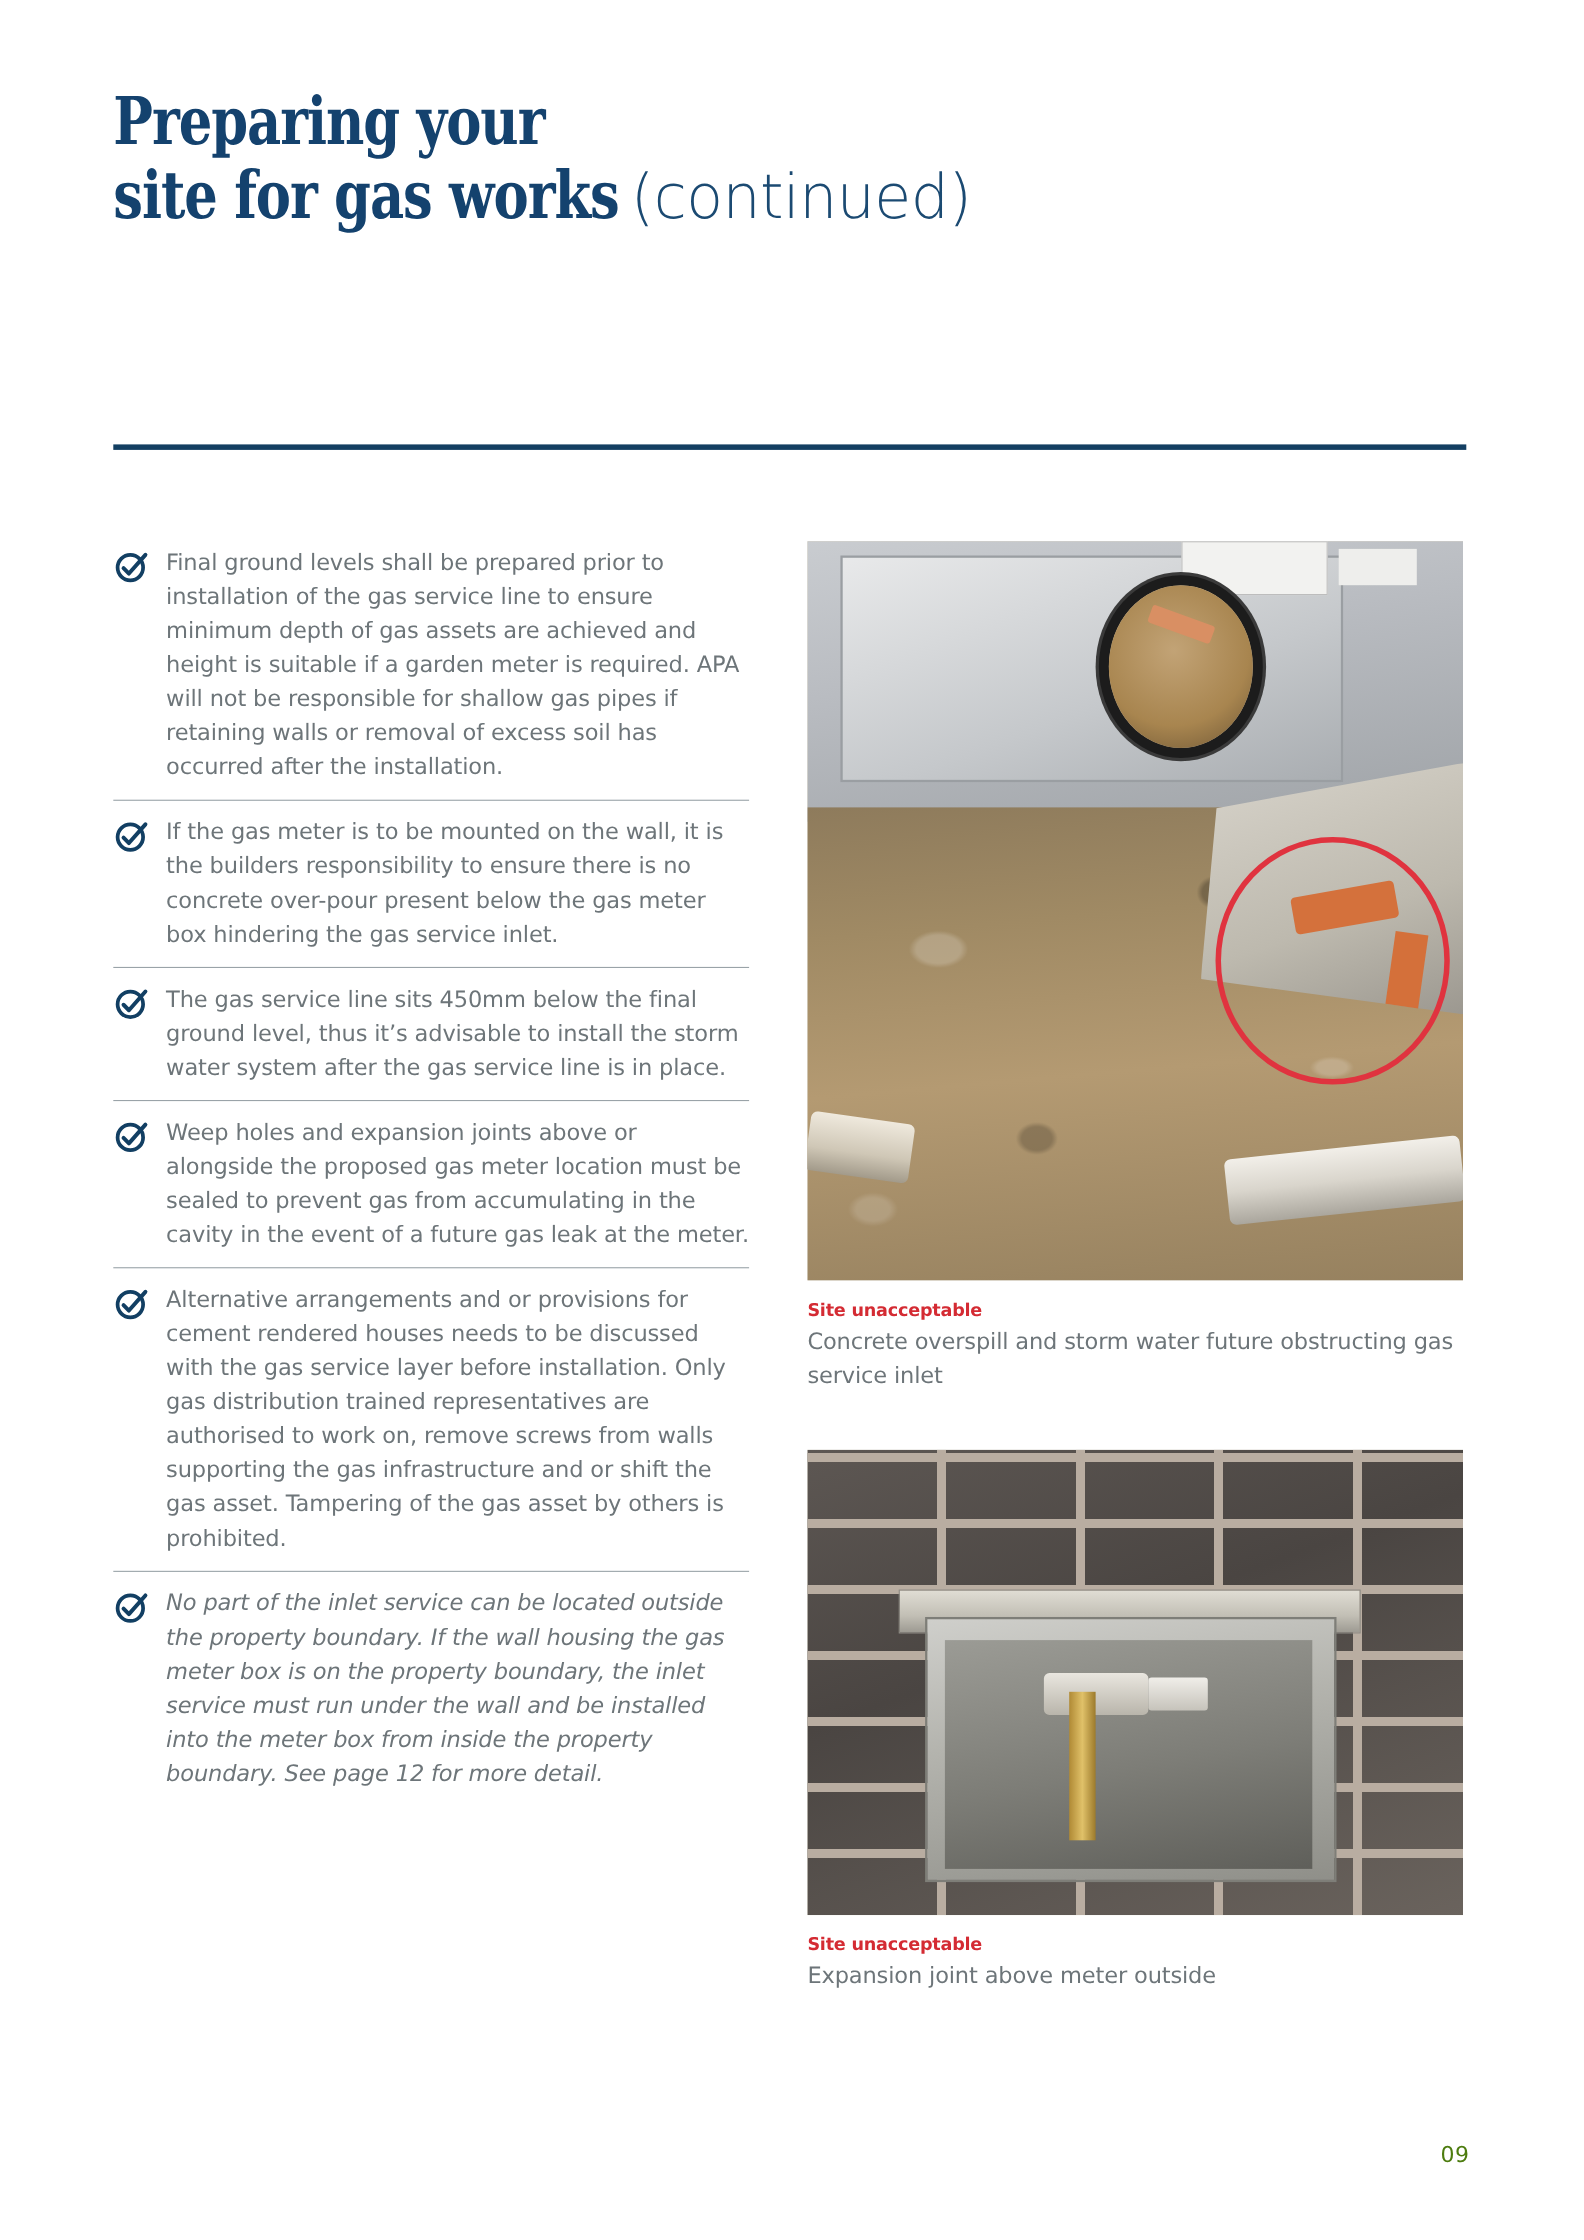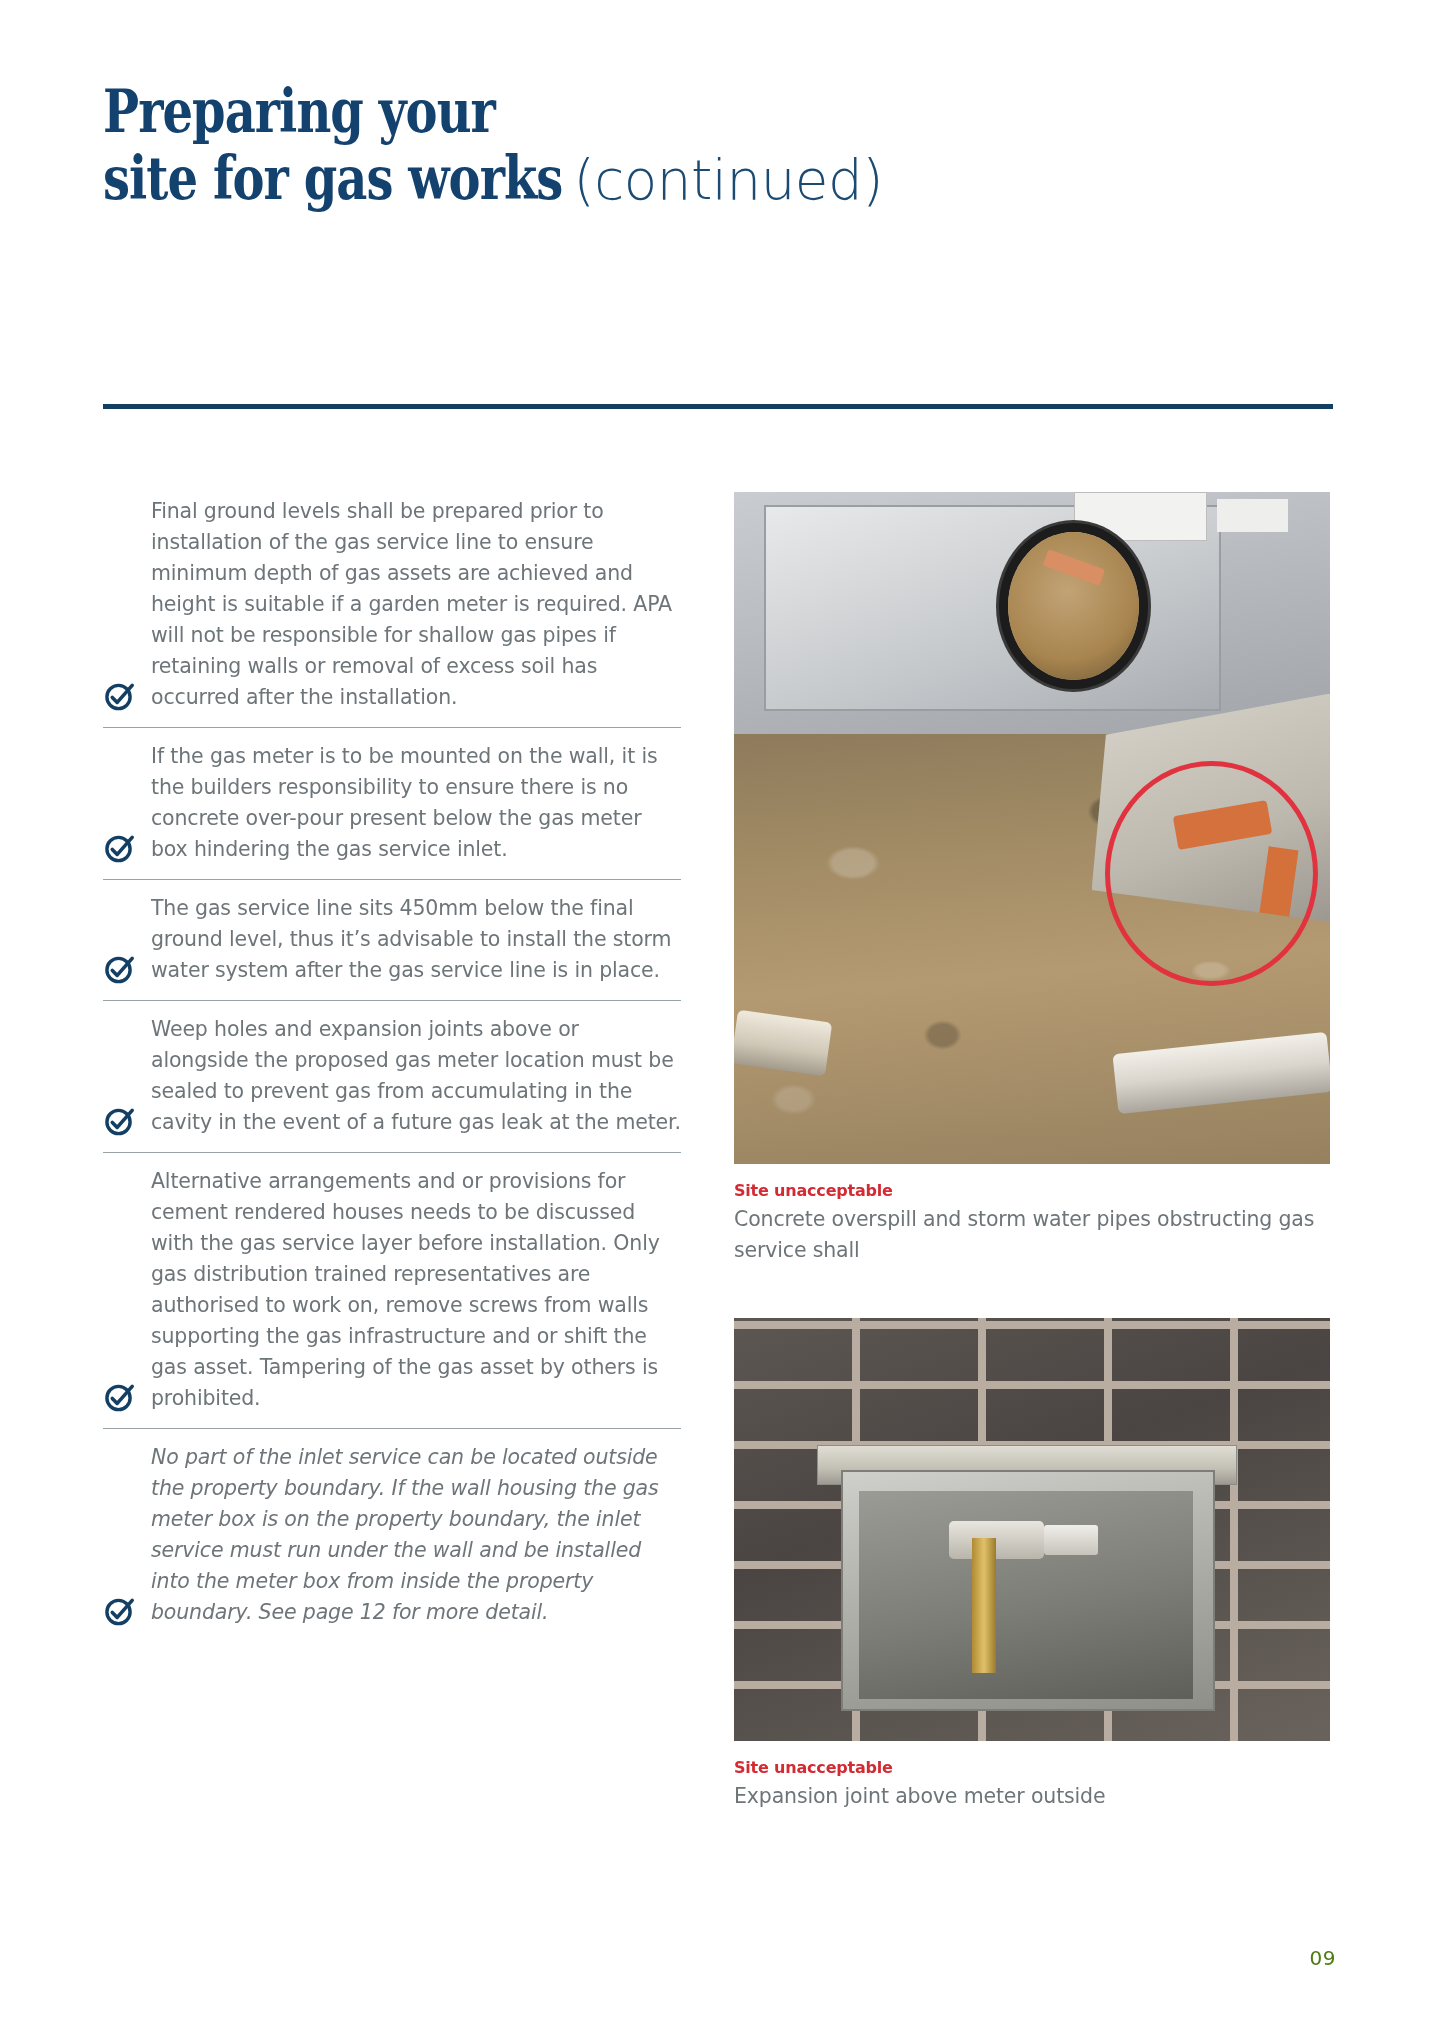--- a/index.html
+++ b/index.html
@@ -78,21 +78,21 @@
   .col-right {
     position: absolute;
     left: 734px;
     top: 0;
     width: 596px;
   }
 
   
   .bullet {
     display: flex;
-    align-items: flex-end;
+    align-items: flex-start;
     padding: 13px 0 14px 0;
     border-bottom: 1.5px solid #9aa3a8;
   }
   .bullet:first-child { padding-top: 4px; }
   .bullet:last-child { border-bottom: none; font-style: italic; }
 
   .bullet-icon {
     flex: 0 0 auto;
     width: 34px;
     height: 34px;
@@ -348,21 +348,21 @@
           <div class="ph1-stick"></div>
           <div class="ph1-dirt"></div>
           <div class="ph1-concrete"></div>
           <div class="ph1-orange"></div>
           <div class="ph1-orange2"></div>
           <div class="ph1-pipe"></div>
           <div class="ph1-pipe2"></div>
           <div class="ph1-circle"></div>
         </div>
         <div class="cap-title">Site unacceptable</div>
-        <div class="cap-body">Concrete overspill and storm water pipes obstructing gas service shall</div>
+        <div class="cap-body">Concrete overspill and storm water future obstructing gas service inlet</div>
       </div>
 
       <div class="fig-gap"></div>
 
       <div class="figure">
         <div class="photo photo-2">
           <div class="ph2-brick"></div>
           <div class="ph2-lintel"></div>
           <div class="ph2-meterbox"></div>
           <div class="ph2-inner"></div>

